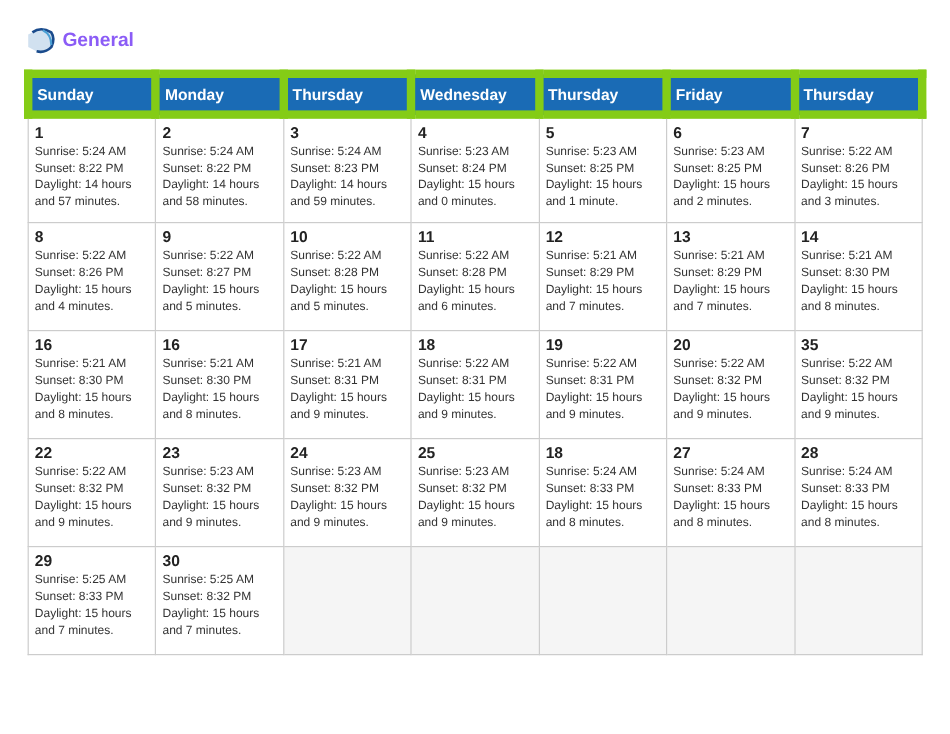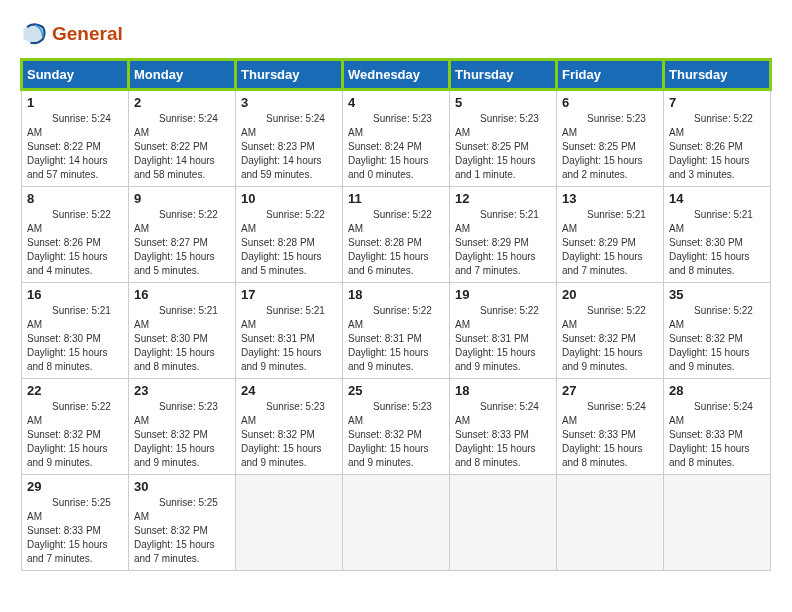--- a/index.html
+++ b/index.html
@@ -14,23 +14,23 @@
       display: flex;
       justify-content: space-between;
       align-items: flex-start;
       margin-bottom: 10px;
     }
     .logo {
       display: flex;
       align-items: center;
     }
     .logo-text {
-      font-size: 19px;
-      font-weight: bold;
-      color: #c2410c;
+      font-size: 16px;
+      font-weight: bold;
+      color: #8b5cf6;
       line-height: 1.1;
     }
     .logo-text span {
       color: #4a9fd4;
     }
     .logo-icon {
       width: 28px;
       height: 28px;
       margin-right: 4px;
     }
@@ -51,21 +51,21 @@
       border-collapse: collapse;
       font-size: 11px;
     }
     thead tr th {
       background-color: #1a6bb5;
       color: white;
       padding: 6px 4px;
       text-align: left;
       font-size: 13px;
       font-weight: bold;
-      border: 3px solid #84cc16;
+      border: 7px solid #84cc16;
     }
     tbody tr td {
       vertical-align: top;
       border: 1px solid #ccc;
       padding: 4px 5px;
       width: 14.28%;
       min-height: 80px;
       height: 90px;
       background: #fff;
     }
@@ -76,21 +76,20 @@
       font-size: 13px;
       font-weight: bold;
       color: #222;
       display: block;
       margin-bottom: 2px;
     }
     .day-info {
       font-size: 10px;
       color: #333;
       line-height: 1.4;
-      margin-left: 25px;
     }
     .empty {
       background: #f5f5f5 !important;
     }
   </style>
 </head>
 <body>
 
 <div class="header-area">
   <div class="logo">

